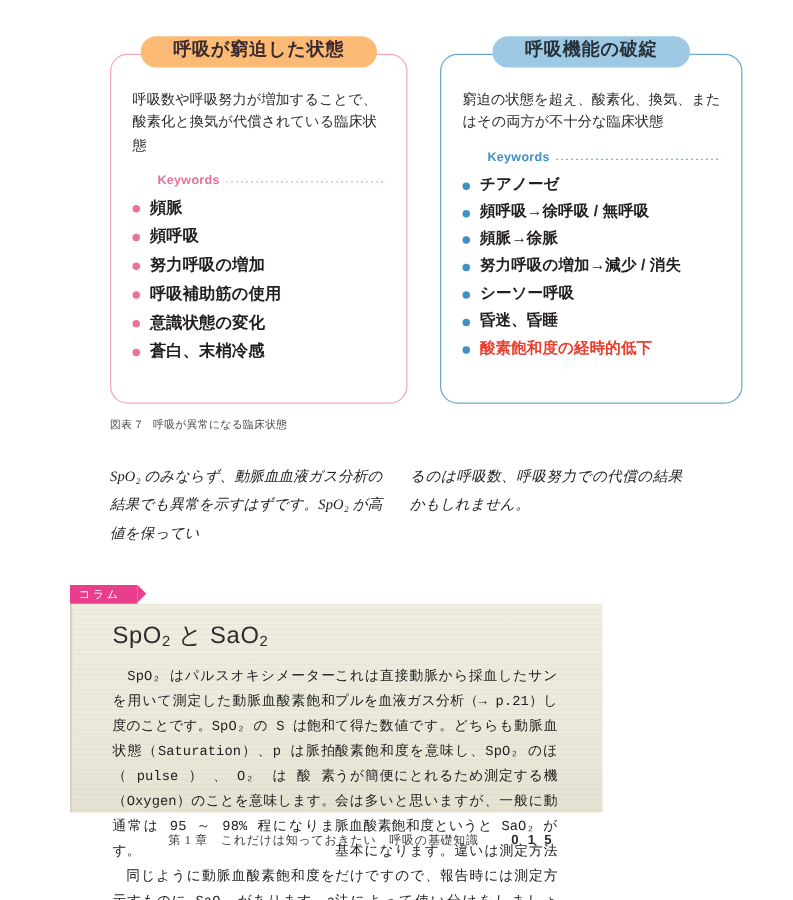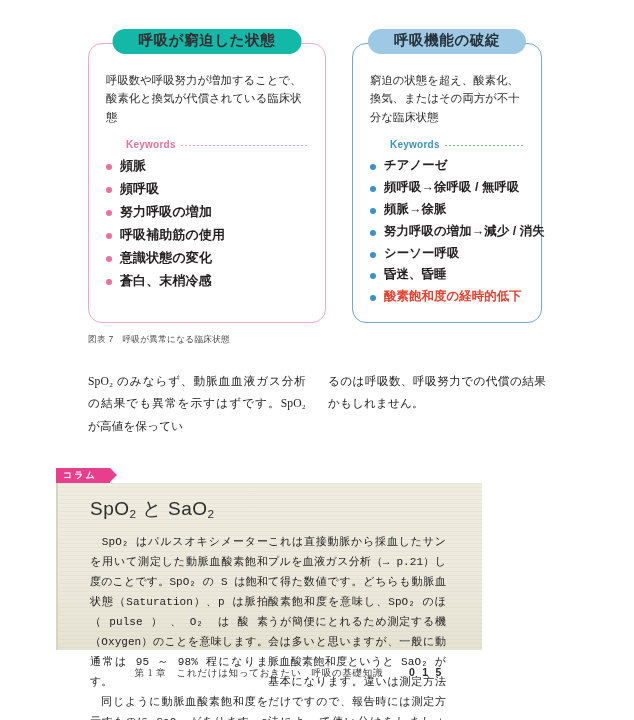--- a/index.html
+++ b/index.html
@@ -34,40 +34,40 @@
   .concept-box.left {
     left: 88px;
     top: 43px;
     width: 238px;
     height: 280px;
     border: 1.6px solid #f3a9bf;
   }
   .concept-box.right {
     left: 352px;
     top: 43px;
-    width: 190px;
+    width: 242px;
     height: 280px;
     border: 1.6px solid #6fa8d0;
   }
 
   .box-title {
     position: absolute;
     top: -15px;
     left: 50%;
     transform: translateX(-50%);
     white-space: nowrap;
     padding: 4px 26px 5px 26px;
     border-radius: 16px;
     font-size: 14.5px;
     font-weight: bold;
     letter-spacing: 0.6px;
     line-height: 1.1;
   }
   .concept-box.left .box-title {
-    background: #14b8a6;
+    background: #fdba74;
     color: #3a2a30;
   }
   .concept-box.right .box-title {
     background: #9ec9e4;
     color: #26323a;
   }
 
   .box-inner {
     padding: 27px 16px 0 17px;
   }
@@ -161,41 +161,42 @@
     gap: 22px;
     font-family: "Liberation Serif", "DejaVu Serif", serif;
   }
   .body-col {
     width: 218px;
     font-size: 11.6px;
     line-height: 1.92;
     color: #1c1c1c;
     letter-spacing: 0.15px;
     text-align: justify;
+    font-style: italic;
   }
   .body-col p { margin: 0; }
 
   
   .column-block {
     position: absolute;
     left: 56px;
     top: 468px;
     width: 524px;
     height: 182px;
   }
   .column-tag {
     position: absolute;
     left: 0;
     top: 0;
     height: 15px;
     padding: 0 13px 0 7px;
     background: #e83e8c;
     color: #ffffff;
     font-size: 9px;
-    font-weight: bold;
+    font-weight: normal;
     letter-spacing: 2px;
     line-height: 15px;
     z-index: 3;
   }
   .column-tag::after {
     content: "";
     position: absolute;
     right: -7px;
     top: 0;
     width: 0;

